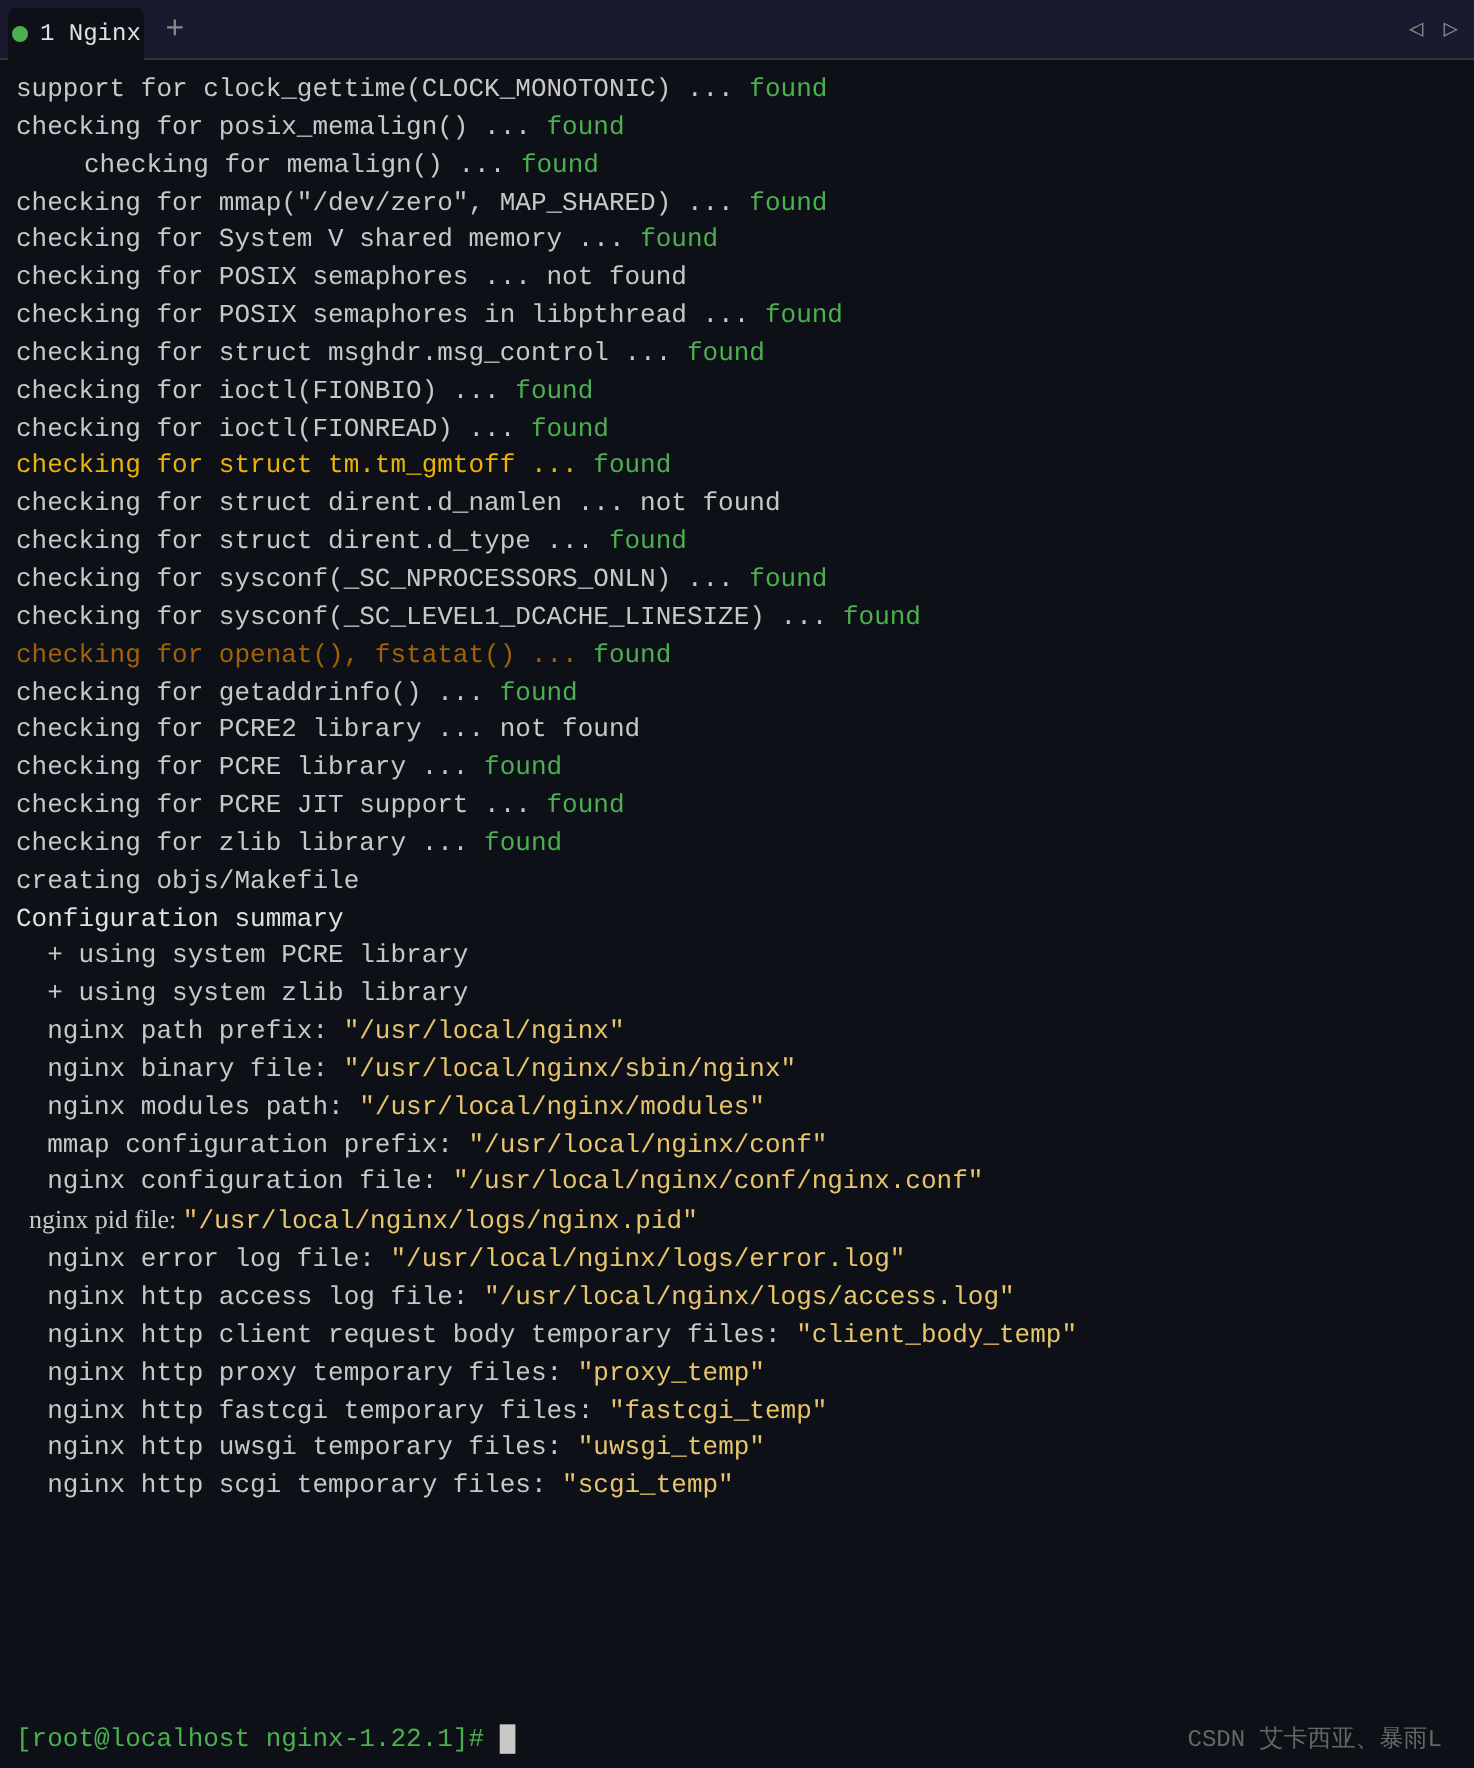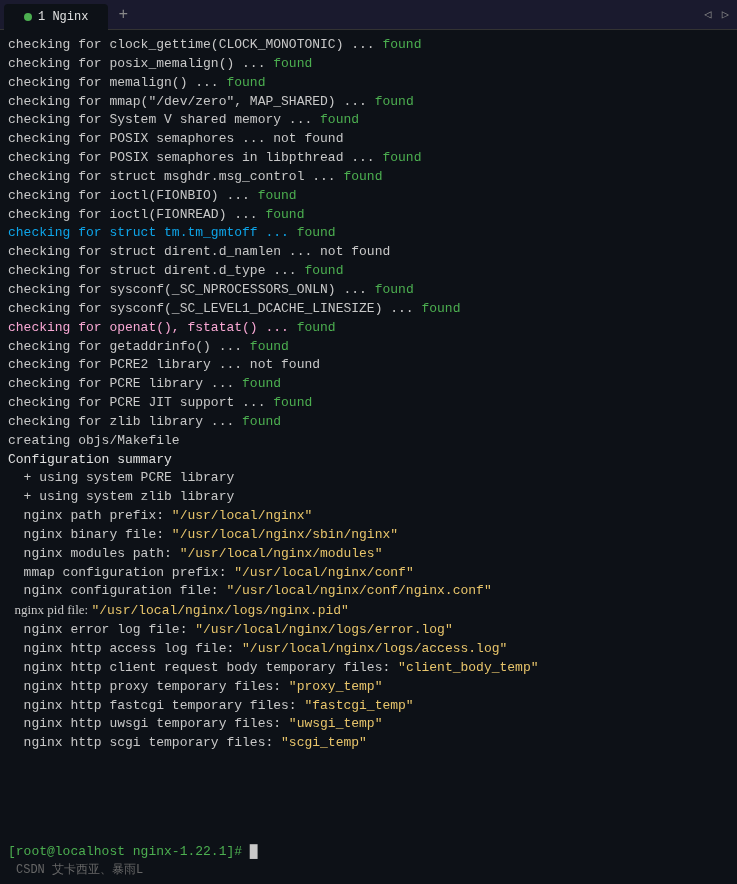--- a/index.html
+++ b/index.html
@@ -34,21 +34,21 @@
       padding: 0 4px;
       border-bottom: 1px solid #333;
       flex-shrink: 0;
     }
 
     .tab {
       display: flex;
       align-items: center;
       background: #0d1117;
       color: #e0e0e0;
-      padding: 4px 20px;
+      padding: 4px 2px;
       border-radius: 4px 4px 0 0;
       font-size: 12px;
       gap: 6px;
       height: 26px;
       margin-top: 4px;
     }
 
     .tab-dot {
       width: 8px;
       height: 8px;
@@ -104,60 +104,59 @@
       text-align: right;
       padding: 2px 8px;
       font-size: 12px;
       color: #666;
       flex-shrink: 0;
     }
 
     .bottom-bar {
       display: flex;
       justify-content: space-between;
-      align-items: flex-start;
+      align-items: center;
       background: #0d1117;
       padding: 2px 8px 4px 8px;
       flex-shrink: 0;
-      flex-direction: column;
     }
   </style>
 </head>
 <body>
 
 <div class="terminal-window">
   <div class="tab-bar">
     <div class="tab">
       <div class="tab-dot"></div>
       <span>1 Nginx</span>
     </div>
     <div class="tab-add">+</div>
     <div class="tab-nav">
       <span>◁</span>
       <span>▷</span>
     </div>
   </div>
 
   <div class="terminal-content" id="terminal-lines">
-  <div class="line"><span style="color: rgb(200, 200, 200);">checking for clock_gettime(CLOCK_MONOTONIC) ... </span><span style="color: rgb(76, 175, 80);">found</span></div>
+  <div class="line"><span style="color: rgb(200, 200, 200);">support for clock_gettime(CLOCK_MONOTONIC) ... </span><span style="color: rgb(76, 175, 80);">found</span></div>
       <div class="line"><span style="color: rgb(200, 200, 200);">checking for posix_memalign() ... </span><span style="color: rgb(76, 175, 80);">found</span></div>
-      <div class="line"><span style="color: rgb(200, 200, 200);">checking for memalign() ... </span><span style="color: rgb(76, 175, 80);">found</span></div>
+      <div class="line"><span style="color: rgb(200, 200, 200); margin-left: 34px;">checking for memalign() ... </span><span style="color: rgb(76, 175, 80);">found</span></div>
       <div class="line"><span style="color: rgb(200, 200, 200);">checking for mmap("/dev/zero", MAP_SHARED) ... </span><span style="color: rgb(76, 175, 80);">found</span></div>
       <div class="line"><span style="color: rgb(200, 200, 200);">checking for System V shared memory ... </span><span style="color: rgb(76, 175, 80);">found</span></div>
       <div class="line" style="color: rgb(200, 200, 200);">checking for POSIX semaphores ... not found</div>
       <div class="line"><span style="color: rgb(200, 200, 200);">checking for POSIX semaphores in libpthread ... </span><span style="color: rgb(76, 175, 80);">found</span></div>
       <div class="line"><span style="color: rgb(200, 200, 200);">checking for struct msghdr.msg_control ... </span><span style="color: rgb(76, 175, 80);">found</span></div>
       <div class="line"><span style="color: rgb(200, 200, 200);">checking for ioctl(FIONBIO) ... </span><span style="color: rgb(76, 175, 80);">found</span></div>
       <div class="line"><span style="color: rgb(200, 200, 200); font-family: Liberation Mono, monospace;">checking for ioctl(FIONREAD) ... </span><span style="color: rgb(76, 175, 80);">found</span></div>
-      <div class="line"><span style="color: #0ea5e9; text-align: right;">checking for struct tm.tm_gmtoff ... </span><span style="color: rgb(76, 175, 80);">found</span></div>
+      <div class="line"><span style="color: #eab308; text-align: right;">checking for struct tm.tm_gmtoff ... </span><span style="color: rgb(76, 175, 80);">found</span></div>
       <div class="line" style="color: rgb(200, 200, 200);">checking for struct dirent.d_namlen ... not found</div>
       <div class="line"><span style="color: rgb(200, 200, 200); text-align: right;">checking for struct dirent.d_type ... </span><span style="color: rgb(76, 175, 80);">found</span></div>
       <div class="line"><span style="color: rgb(200, 200, 200);">checking for sysconf(_SC_NPROCESSORS_ONLN) ... </span><span style="color: rgb(76, 175, 80);">found</span></div>
       <div class="line"><span style="color: rgb(200, 200, 200);">checking for sysconf(_SC_LEVEL1_DCACHE_LINESIZE) ... </span><span style="color: rgb(76, 175, 80);">found</span></div>
-      <div class="line"><span style="color: #f9a8d4; margin-top: 44px;">checking for openat(), fstatat() ... </span><span style="color: rgb(76, 175, 80);">found</span></div>
+      <div class="line"><span style="color: #a16207; margin-top: 44px;">checking for openat(), fstatat() ... </span><span style="color: rgb(76, 175, 80);">found</span></div>
       <div class="line"><span style="color: rgb(200, 200, 200);">checking for getaddrinfo() ... </span><span style="color: rgb(76, 175, 80);">found</span></div>
       <div class="line" style="color: rgb(200, 200, 200);">checking for PCRE2 library ... not found</div>
       <div class="line"><span style="color: rgb(200, 200, 200);">checking for PCRE library ... </span><span style="color: rgb(76, 175, 80);">found</span></div>
       <div class="line"><span style="color: rgb(200, 200, 200);">checking for PCRE JIT support ... </span><span style="color: rgb(76, 175, 80);">found</span></div>
       <div class="line"><span style="color: rgb(200, 200, 200);">checking for zlib library ... </span><span style="color: rgb(76, 175, 80);">found</span></div>
       <div class="line" style="color: rgb(200, 200, 200);">creating objs/Makefile</div>
       <div class="line" style="color: rgb(200, 200, 200);"></div>
       <div class="line" style="color: rgb(224, 224, 224);">Configuration summary</div>
       <div class="line" style="color: rgb(200, 200, 200);">  + using system PCRE library</div>
       <div class="line" style="color: rgb(200, 200, 200);">  + using system zlib library</div>

